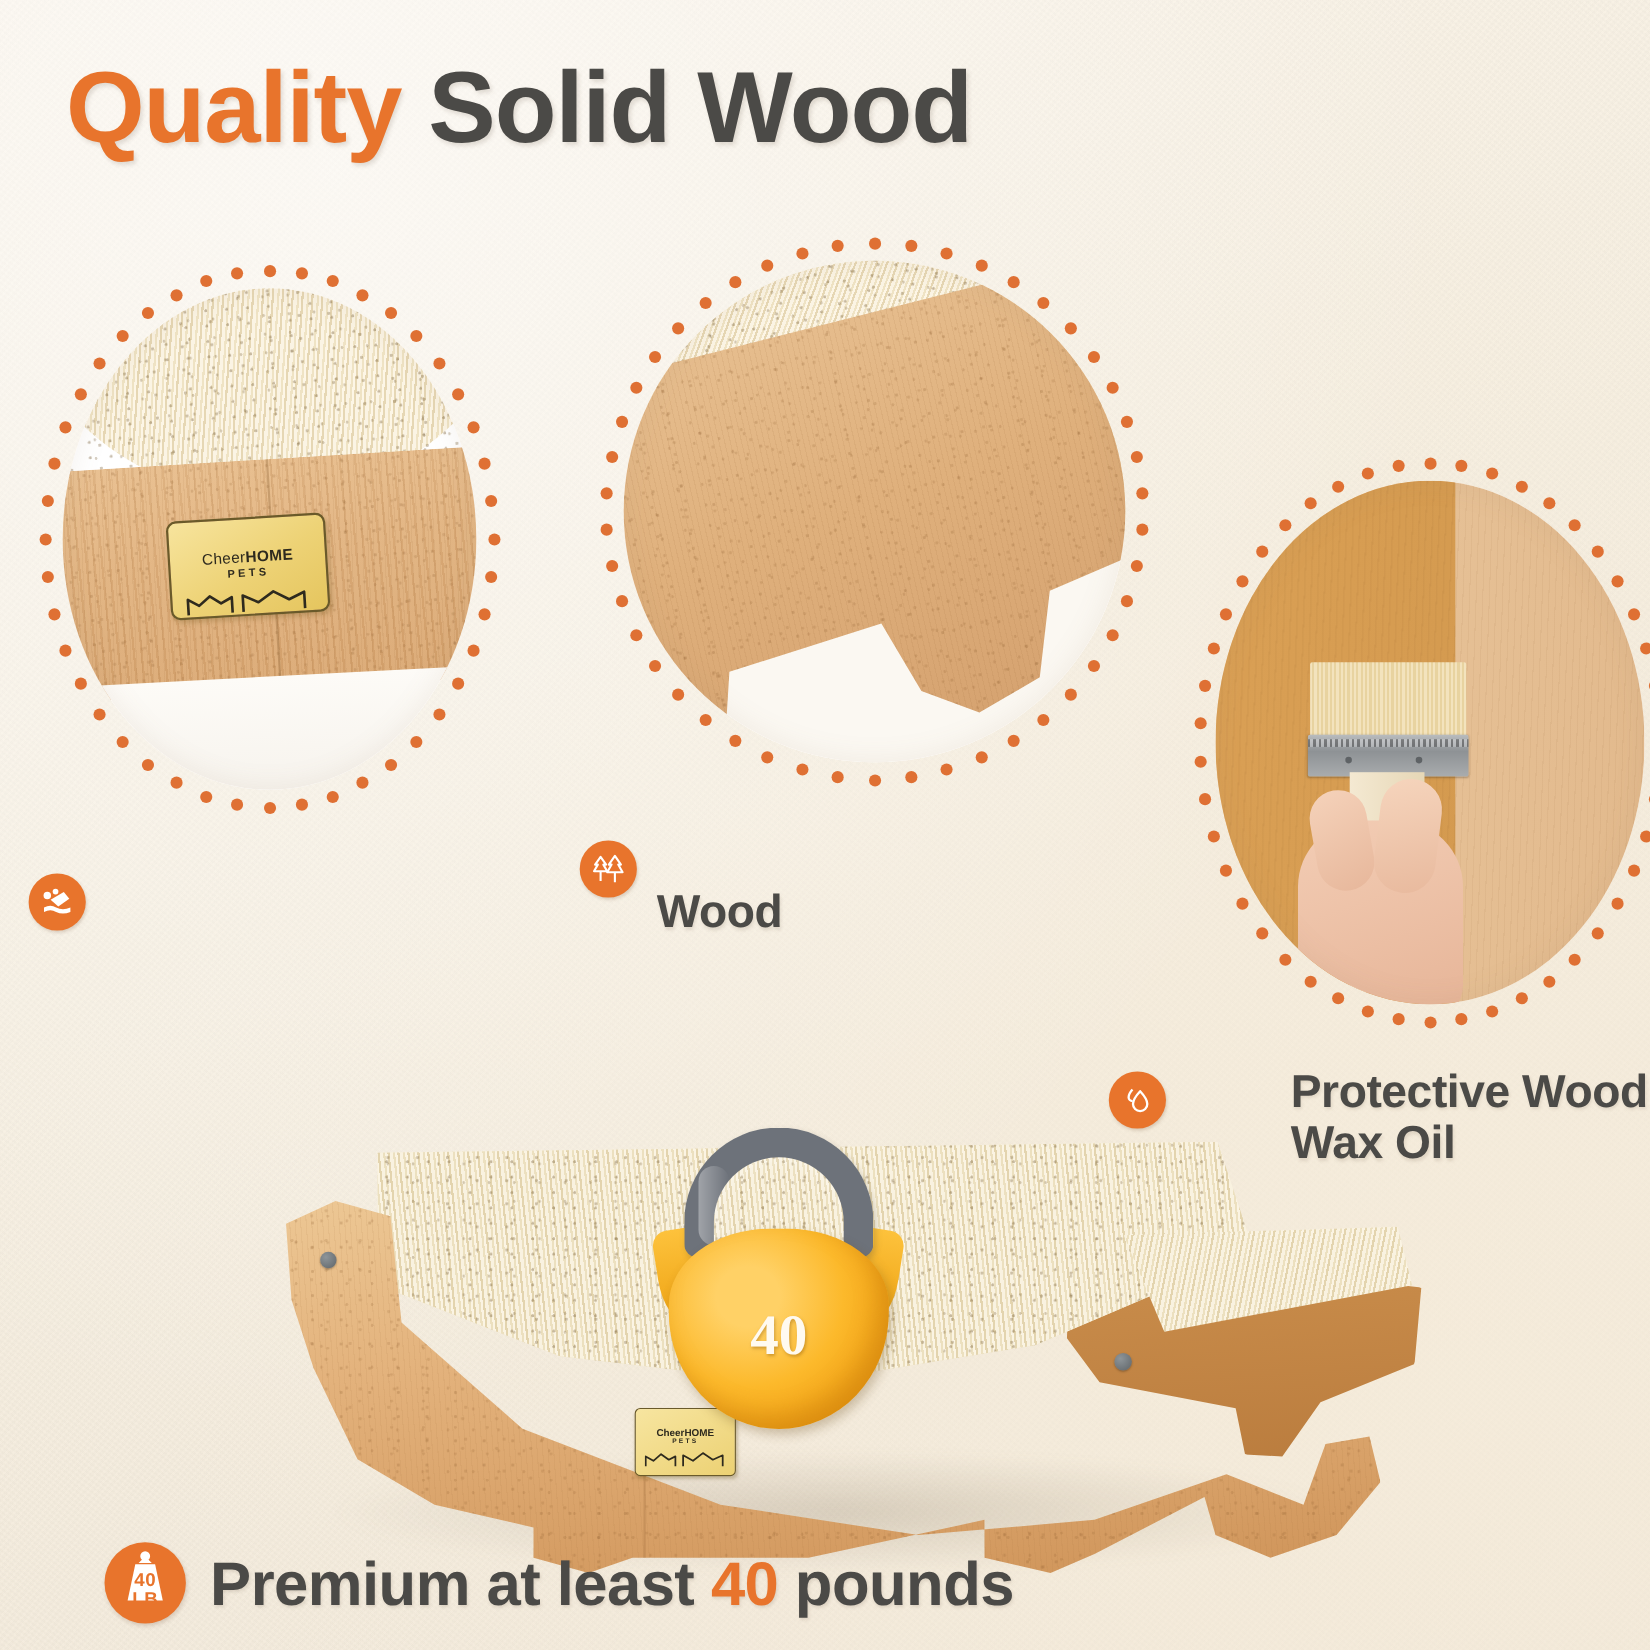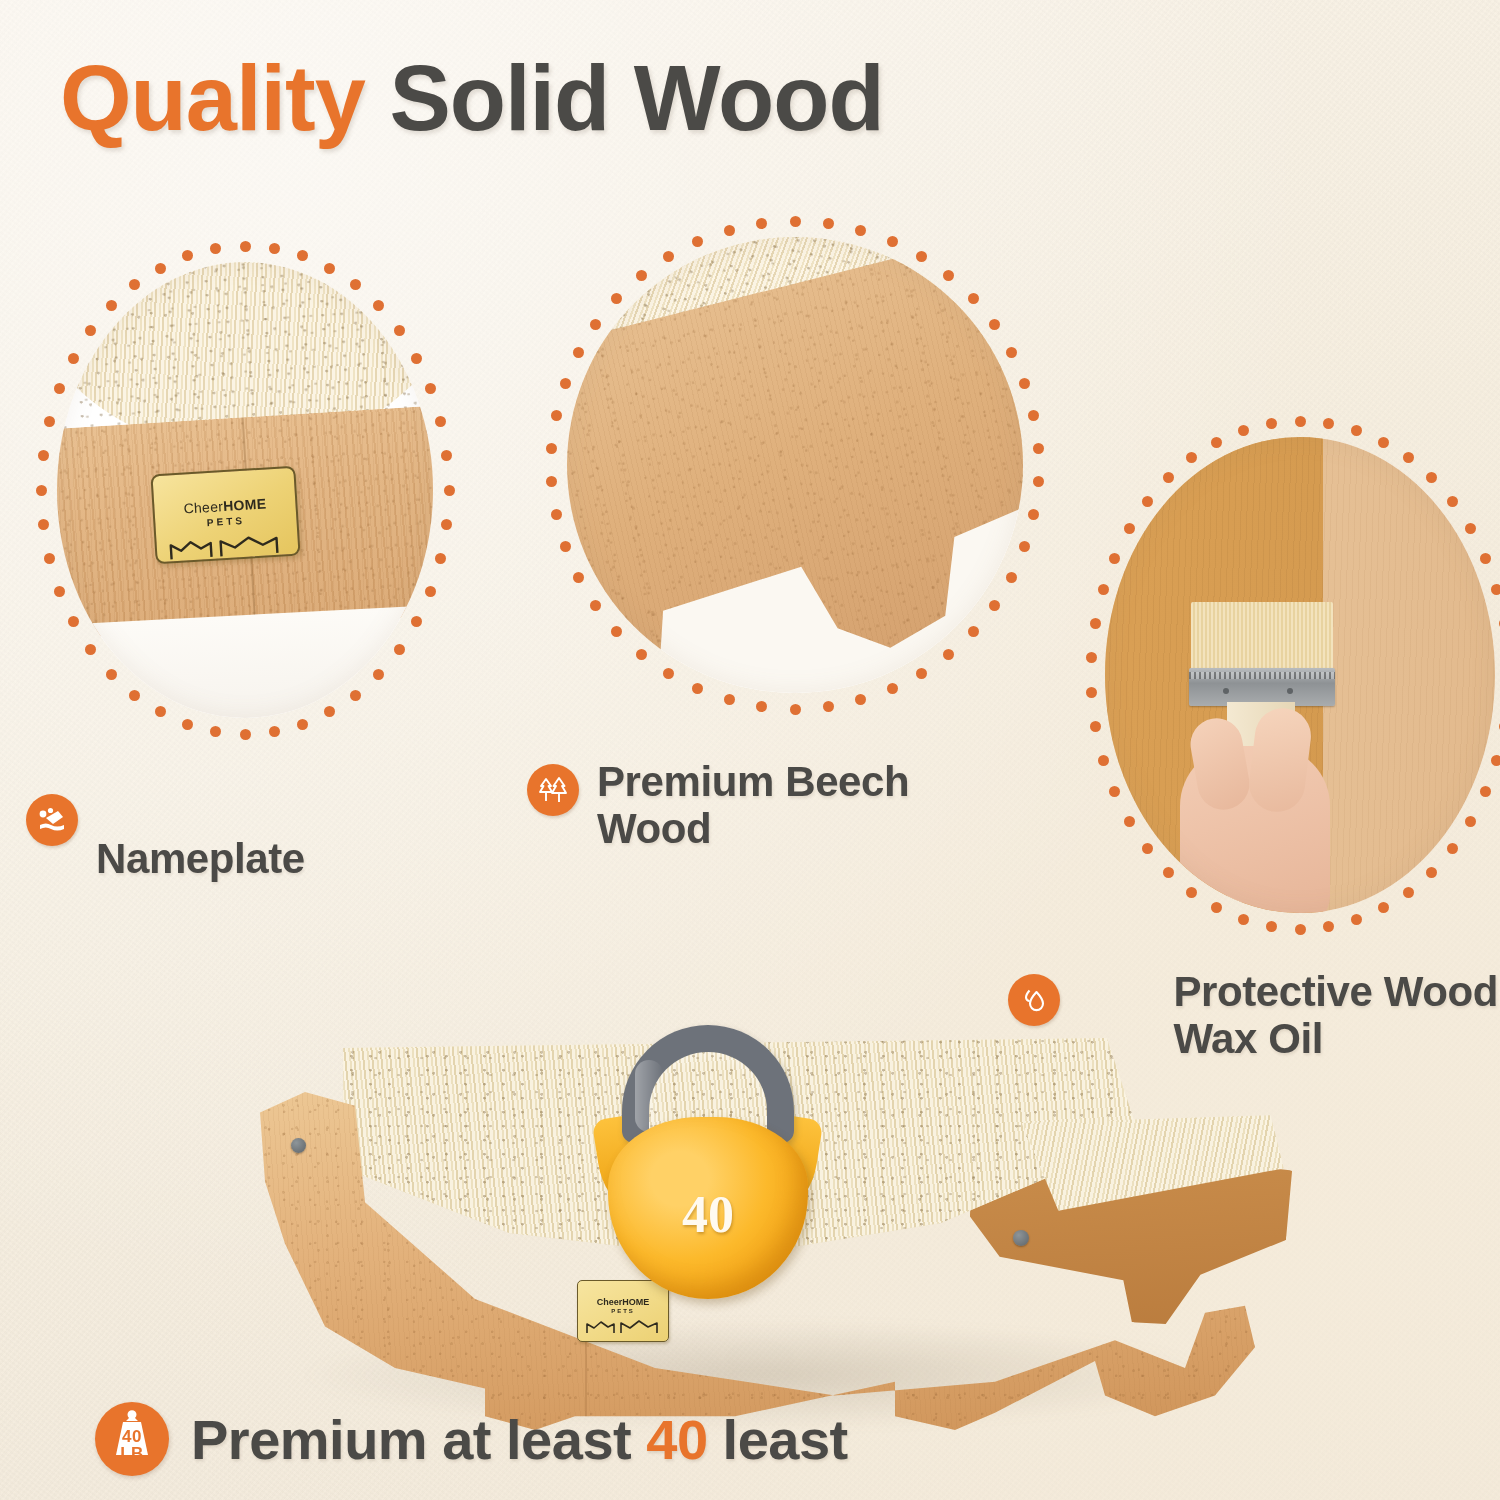--- a/index.html
+++ b/index.html
@@ -410,35 +410,34 @@
   <div class="fi">
     <svg width="32" height="28" viewBox="0 0 32 28" fill="#fff">
       <circle cx="7" cy="8" r="3.4"></circle>
         <circle cx="14.5" cy="4.5" r="2.6"></circle>
       <path d="M10 12 L22 5 L27 11 L17 18 Z"></path>
       <path d="M4 19 q6 -3 11 0 q6 3 13 0 l0 4 q-7 3 -13 0 q-5 -3 -11 0 z"></path>
     </svg>
   </div>
   <div class="ftxt">
     <br>
-    <span>Nameplate</span>
   </div>
 </div>
 
 <div class="feature" style="left:527px; top:758px; width:470px;">
   <div class="fi">
     <svg width="32" height="30" viewBox="0 0 32 30" fill="none" stroke="#fff" stroke-width="1.9" stroke-linejoin="round">
       <path d="M9 4 L4 11 H6.5 L3 17 H15 L11.5 11 H14 Z"></path>
         <path d="M9 17 V26"></path>
       <path d="M22 3 L16.5 11 H19 L15 18 H29 L25 11 H27.5 Z"></path>
         <path d="M22 18 V27"></path>
     </svg>
   </div>
   <div class="ftxt">
-    <span>Premium Beech</span><br>
+    <br>
     <span>Wood</span>
   </div>
 </div>
 
 <div class="feature" style="left:1008px; top:968px; width:490px;justify-content:space-between;">
   <div class="fi">
     <svg width="32" height="32" viewBox="0 0 32 32" fill="none" stroke="#fff" stroke-width="2.1" stroke-linejoin="round">
       <path d="M18.5 8 C18.5 8 25 15 25 19.6 A6.5 6.5 0 0 1 12 19.6 C12 15 18.5 8 18.5 8 Z"></path>
       <path d="M11.5 6.5 C11.5 6.5 8 10.5 8 13.5 A3.6 3.6 0 0 0 11.6 17"></path>
     </svg>
@@ -519,15 +518,15 @@
 <div class="caption">
   <div class="cap-icon">
     <svg width="74" height="74" viewBox="0 0 74 74" style="position:absolute; left:0; top:0;">
       <path d="M34 16 a4.5 4.5 0 1 1 6 0 l3 3 h-12 z" fill="#fff"></path>
       <path d="M28 20 h18 l7 33 h-32 z" fill="#fff"></path>
     </svg>
     <div class="lb-num">40</div>
     <div class="lb-unit">LB</div>
   </div>
   <div class="cap-text">
-    <span>Premium at least </span><span class="hl">40</span><span> least</span>
+    <span>Premium at least </span><span class="hl">40</span><span> pounds</span>
   </div>
 </div>
 
 </body></html>

